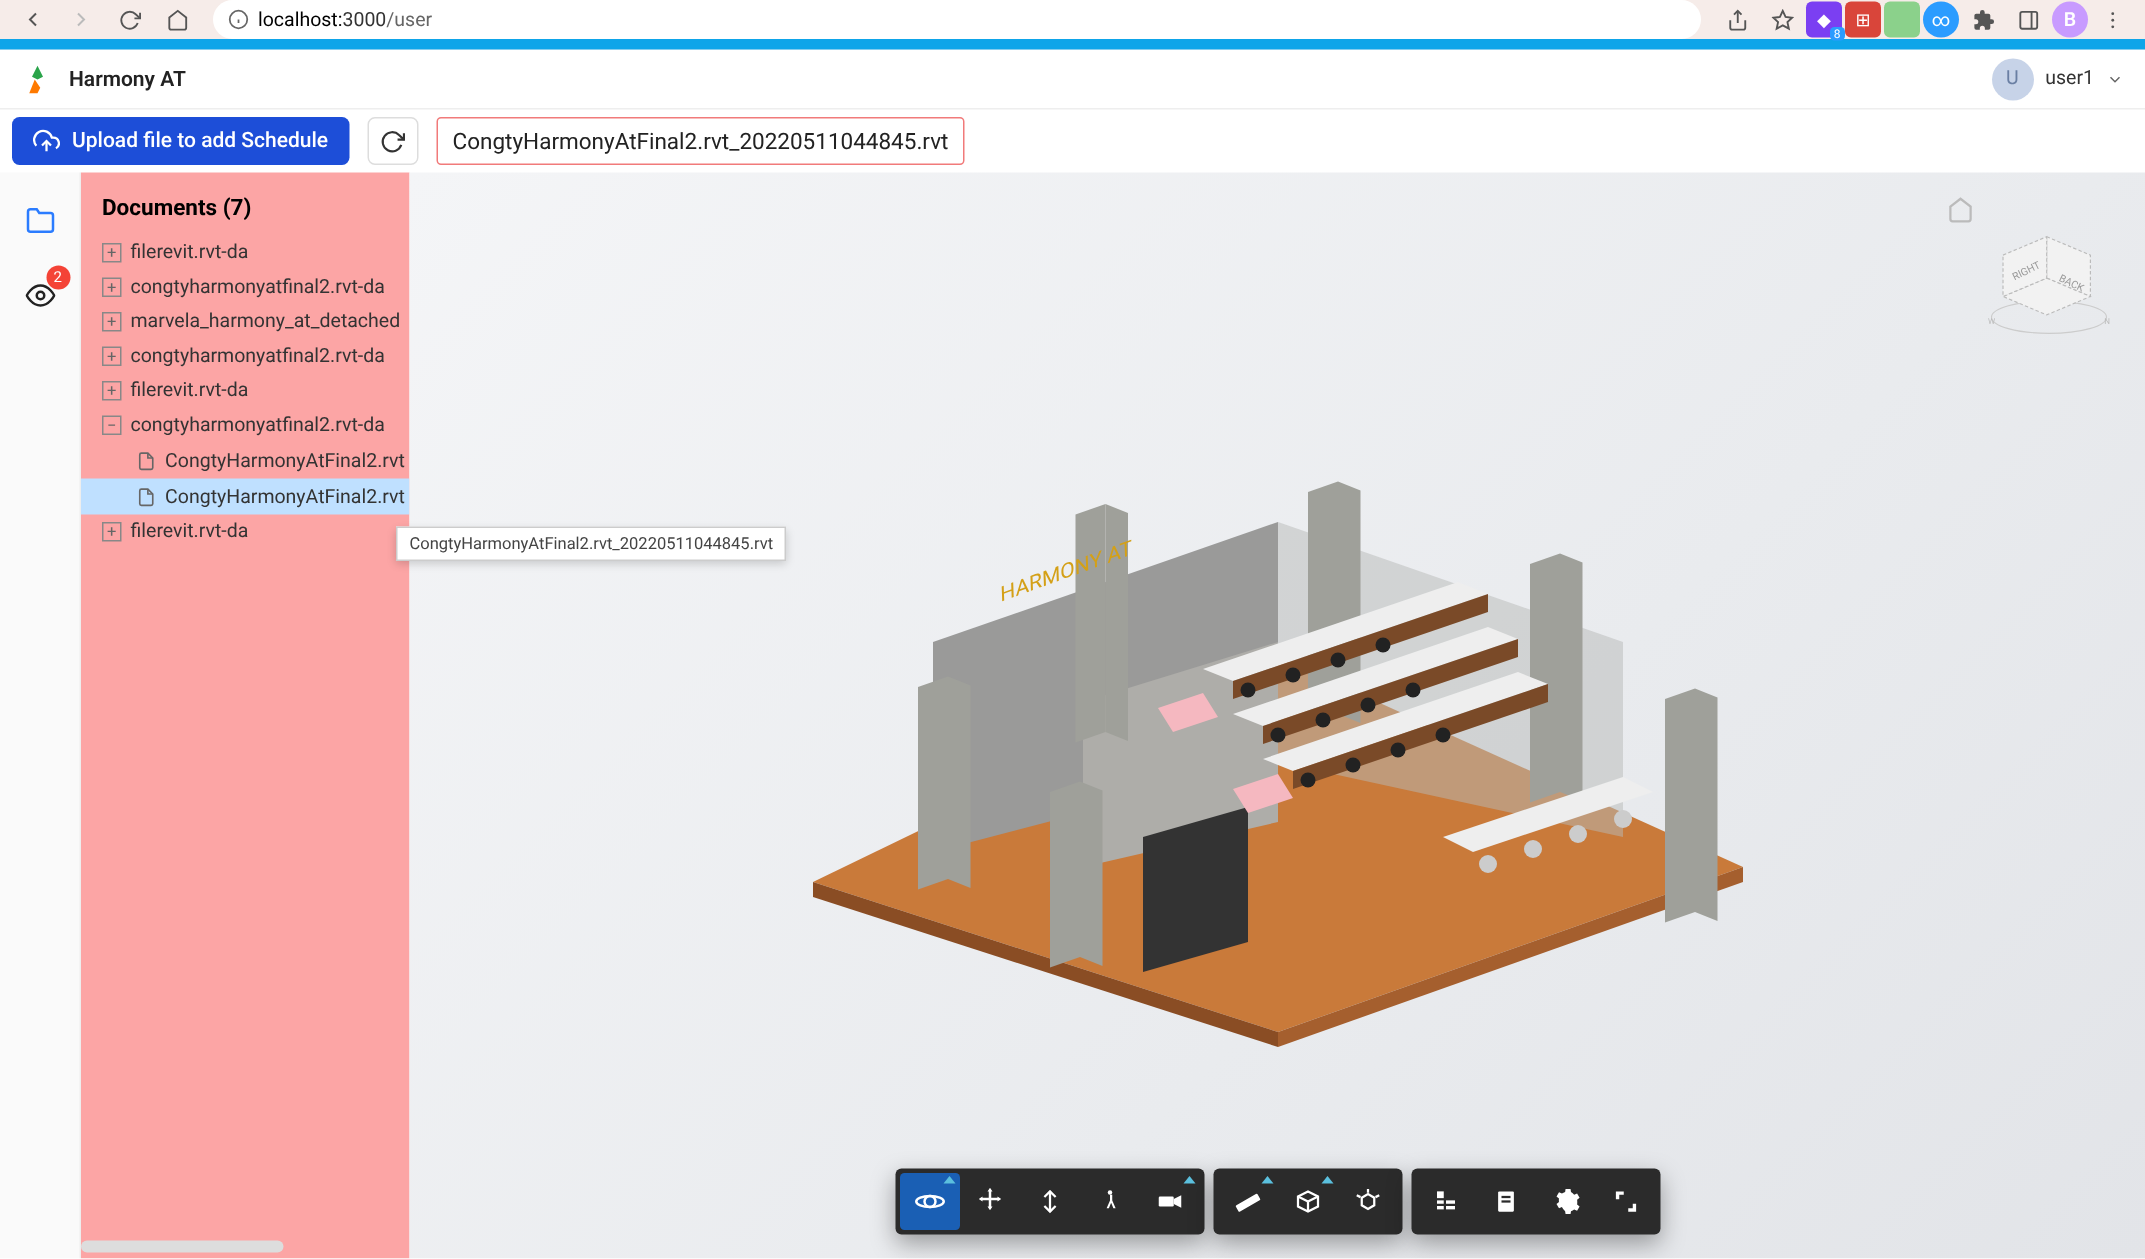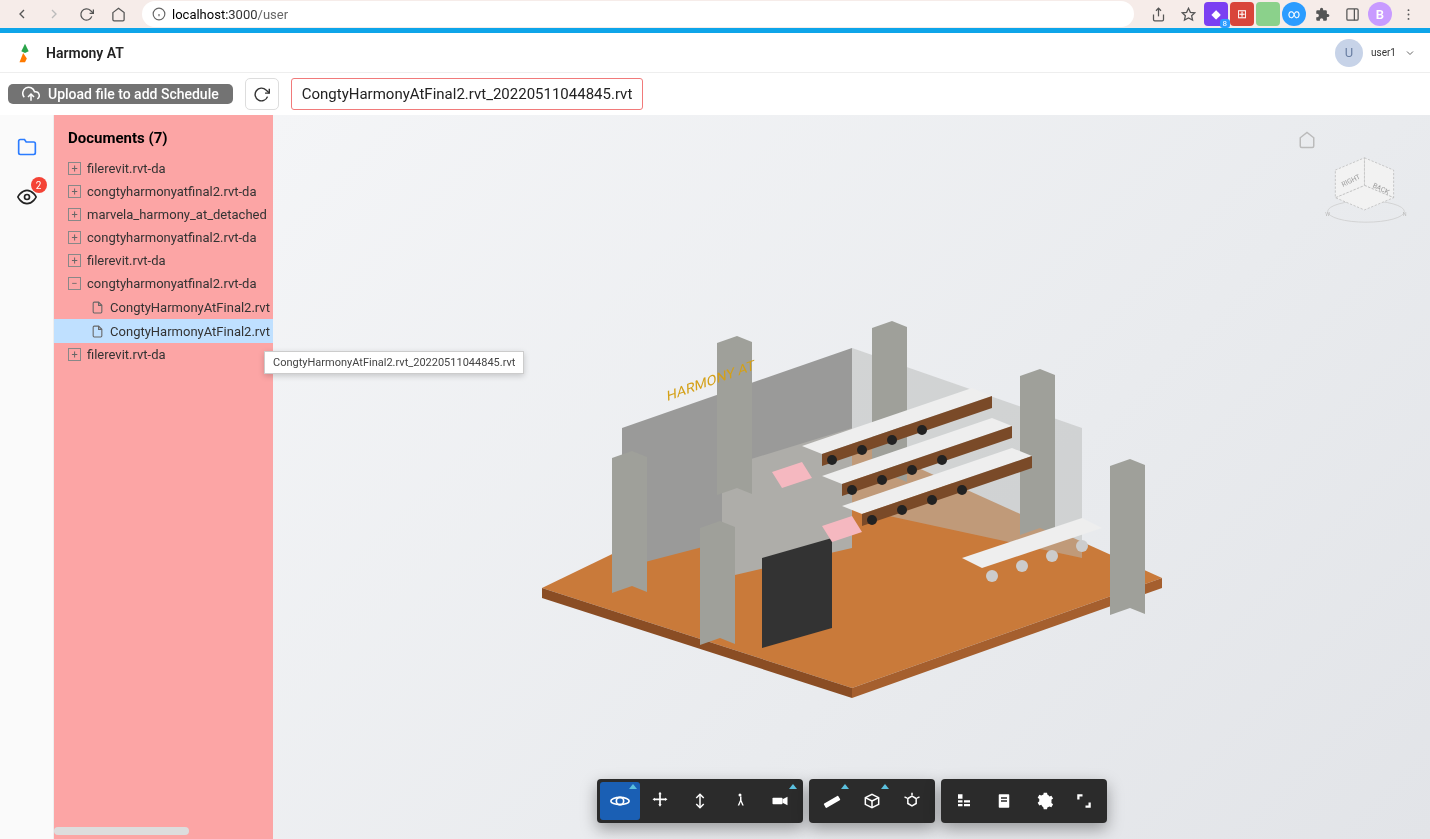--- a/index.html
+++ b/index.html
@@ -1,19 +1,19 @@
 <!DOCTYPE html>
 <html><head>
 <meta charset="utf-8">
 <style>
 * { margin:0; padding:0; box-sizing:border-box; font-family:-apple-system,BlinkMacSystemFont,"Segoe UI",Roboto,Arial,sans-serif; }
 body { width:1430px; height:839px; overflow:hidden; background:#fff; }
 
 
-.browser-bar { height:33px; background:#f6ece9; border-bottom:5px solid #0ea5e9; display:flex; align-items:center; padding:0 8px; gap:4px; }
+.browser-bar { height:33px; background:#f6ece9; border-bottom:7px solid #0ea5e9; display:flex; align-items:center; padding:0 8px; gap:4px; }
 .bicon { width:28px; height:28px; display:flex; align-items:center; justify-content:center; border-radius:50%; color:#555; cursor:pointer; }
 .bicon.dis { color:#bbb; cursor:default; }
 .url-box { flex:1; height:26px; background:#fff; border-radius:14px; display:flex; align-items:center; padding:0 10px; gap:6px; color:#333; font-size:13px; margin:0 6px; }
 .url-host { color:#000; }
 .url-path { color:#666; }
 .right-icons { display:flex; align-items:center; gap:2px; }
 .ext-icon { width:24px; height:24px; border-radius:4px; display:flex; align-items:center; justify-content:center; font-size:12px; }
 .ext-purple { background:#7b3ff2; color:#fff; }
 .ext-red { background:#d9453a; color:#fff; }
 .ext-green { background:#8bd18b; }
@@ -22,25 +22,25 @@
 .ext-badge::after { content:"8"; position:absolute; bottom:-2px; right:-2px; background:#2b9cff; color:#fff; font-size:8px; padding:0 3px; border-radius:3px; }
 .avatar-b { width:24px; height:24px; background:#c89bff; color:#fff; border-radius:50%; display:flex; align-items:center; justify-content:center; font-size:13px; font-weight:600; }
 
 
 .app-header { height:40px; border-bottom:1px solid #eee; display:flex; align-items:center; padding:0 14px; justify-content:space-between; }
 .brand { display:flex; align-items:center; gap:10px; }
 .logo { width:22px; height:22px; }
 .brand-name { font-size:14px; font-weight:600; color:#222; }
 .user-area { display:flex; align-items:center; gap:8px; cursor:pointer; }
 .user-av { width:28px; height:28px; border-radius:50%; background:#c7d3e8; color:#6a7fa3; display:flex; align-items:center; justify-content:center; font-size:13px; }
-.user-name { font-size:10px; color:#333; }
+.user-name { font-size:13px; color:#333; }
 
 
 .toolbar { height:42px; display:flex; align-items:center; padding:0 8px; gap:12px; }
-.upload-btn { background:#737373; color:#fff; border:none; border-radius:5px; padding:0 14px; height:20px; display:flex; align-items:center; gap:8px; font-size:14px; font-weight:500; cursor:pointer; }
+.upload-btn { background:#1d4ed8; color:#fff; border:none; border-radius:5px; padding:0 14px; height:32px; display:flex; align-items:center; gap:8px; font-size:14px; font-weight:500; cursor:pointer; }
 .refresh-btn { width:34px; height:32px; border:1px solid #ddd; background:#fff; border-radius:5px; display:flex; align-items:center; justify-content:center; cursor:pointer; }
 .file-title { height:32px; border:1.5px solid #f17a7a; border-radius:3px; padding:0 10px; display:flex; align-items:center; font-size:15px; color:#222; cursor:pointer; }
 
 
 .main { display:flex; height:724px; }
 .left-rail { width:54px; background:#fafafa; border-right:1px solid #eee; display:flex; flex-direction:column; align-items:center; padding-top:18px; gap:22px; }
 .rail-icon { width:28px; height:28px; display:flex; align-items:center; justify-content:center; color:#2b7cff; cursor:pointer; position:relative; }
 .rail-icon.dark { color:#222; }
 .rail-badge { position:absolute; top:-6px; right:-6px; background:#f44336; color:#fff; font-size:10px; width:16px; height:16px; border-radius:50%; display:flex; align-items:center; justify-content:center; }
 

